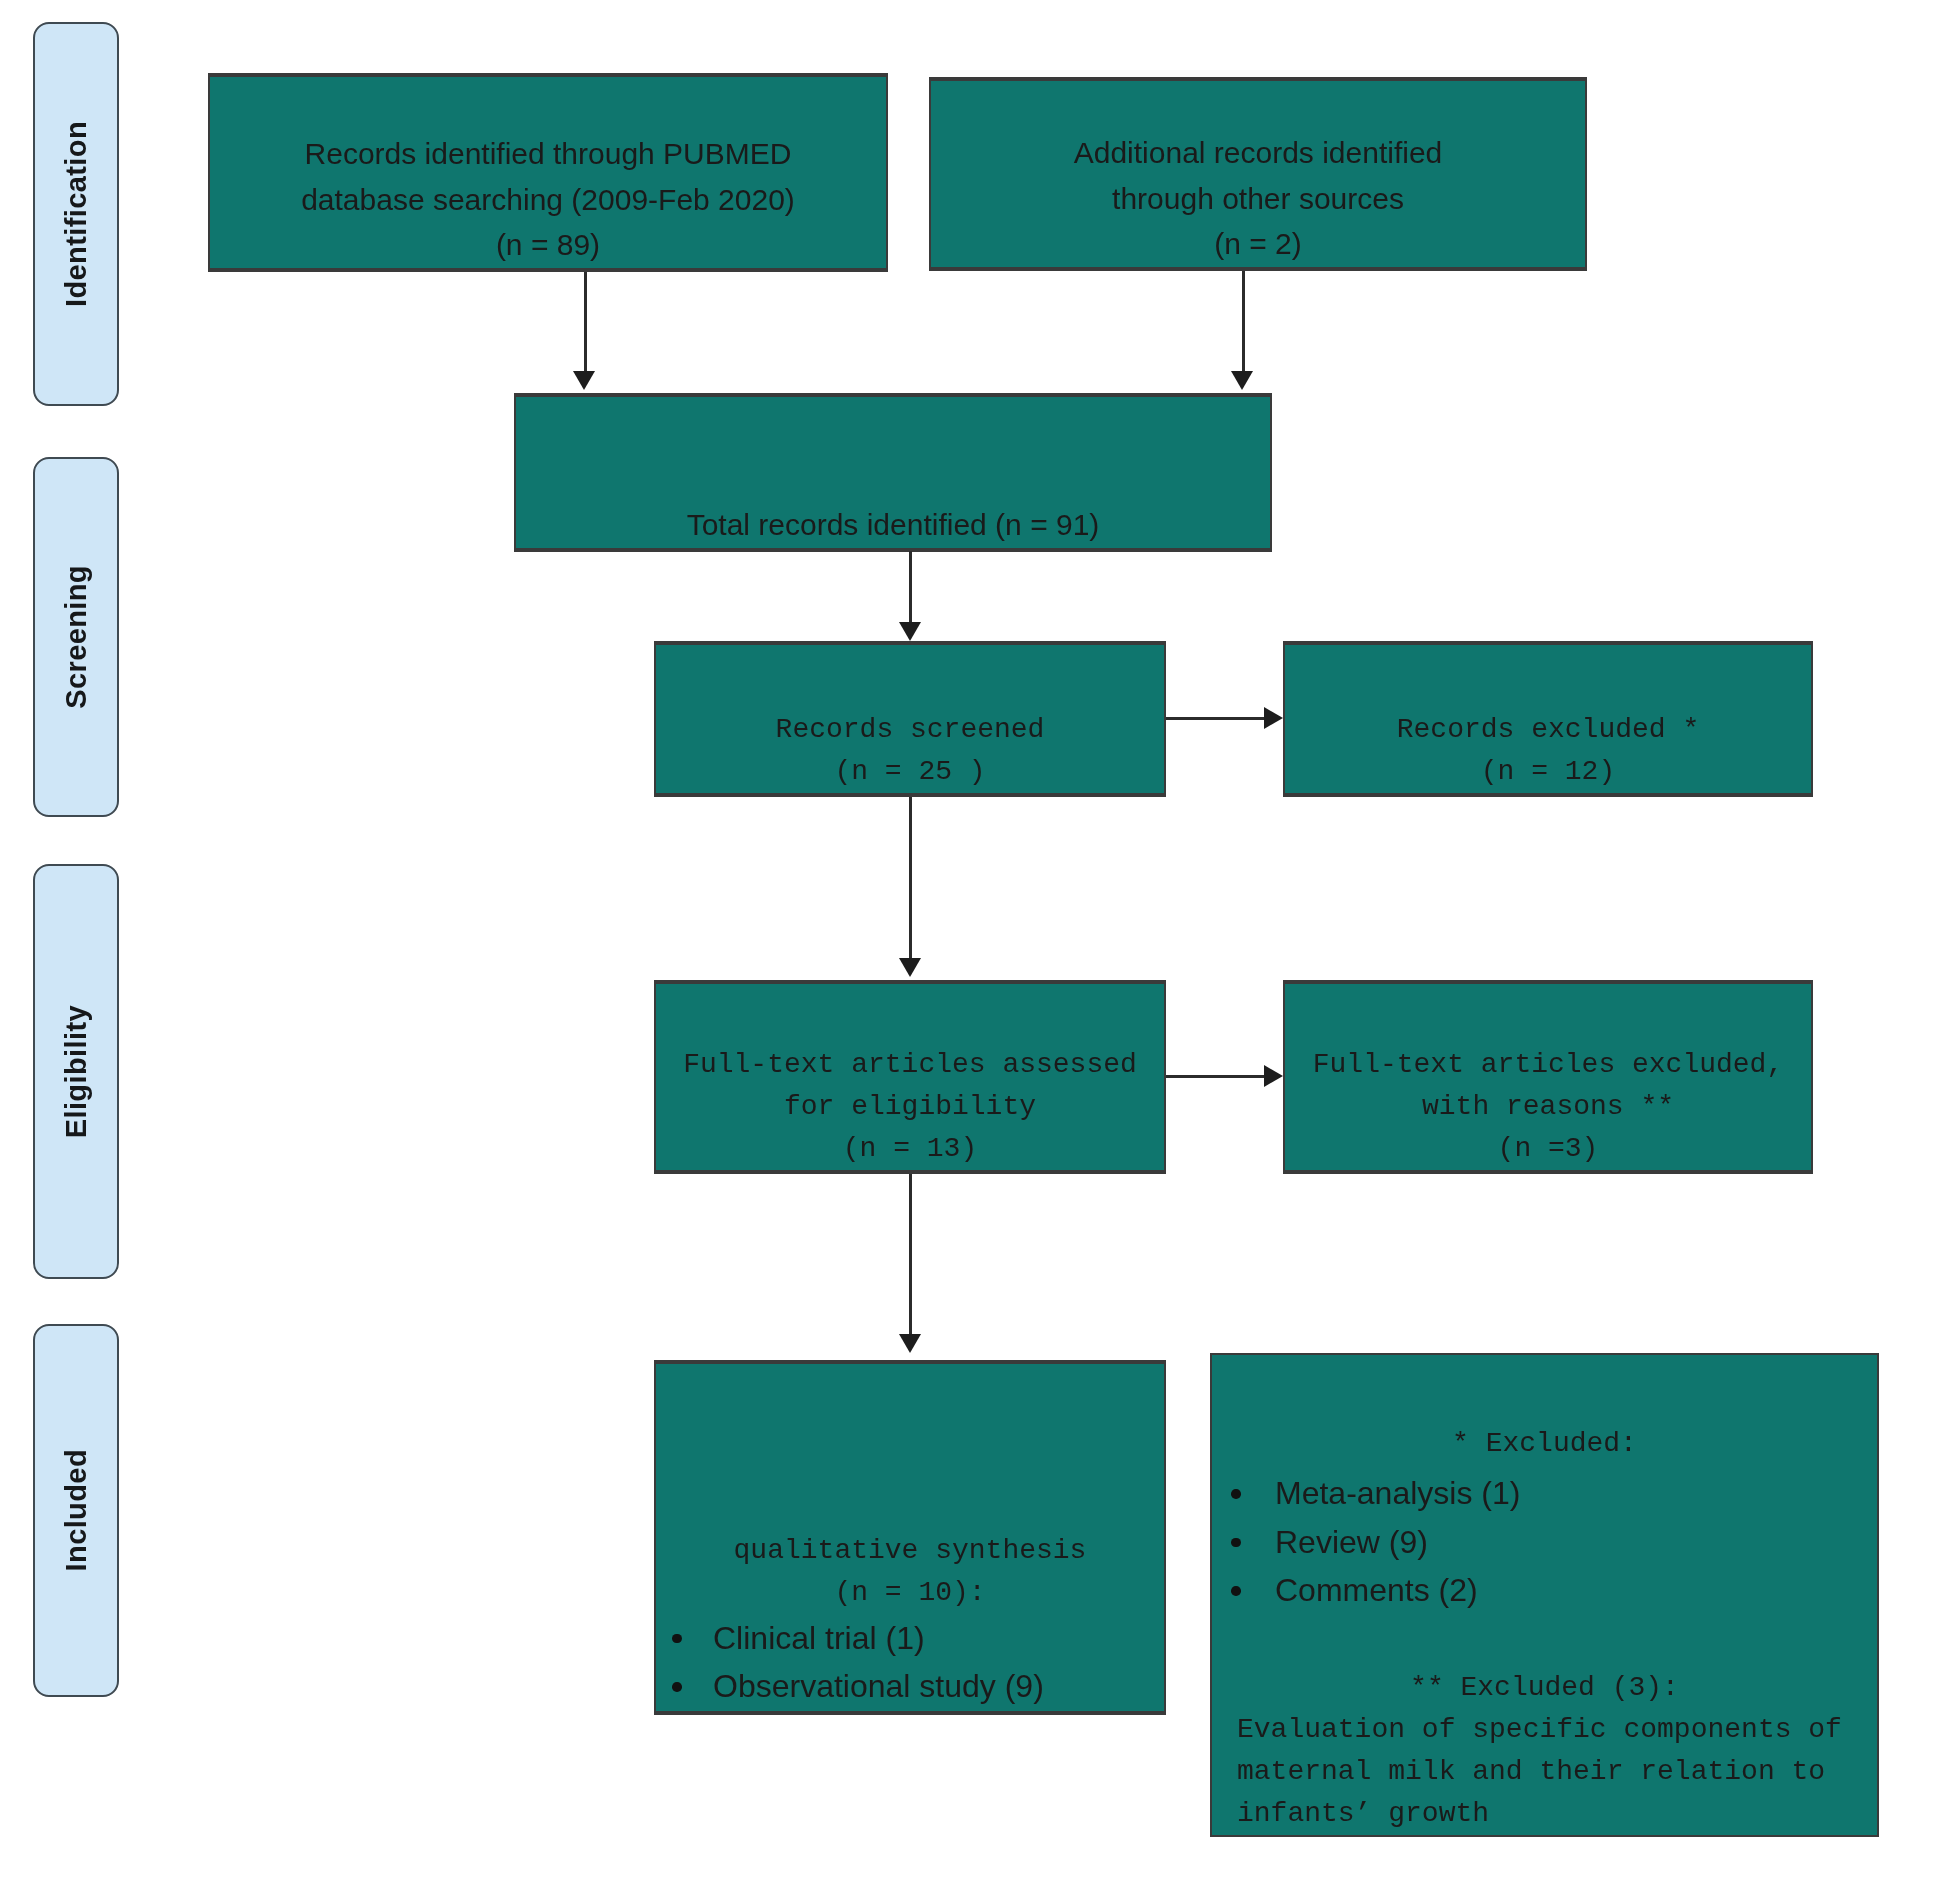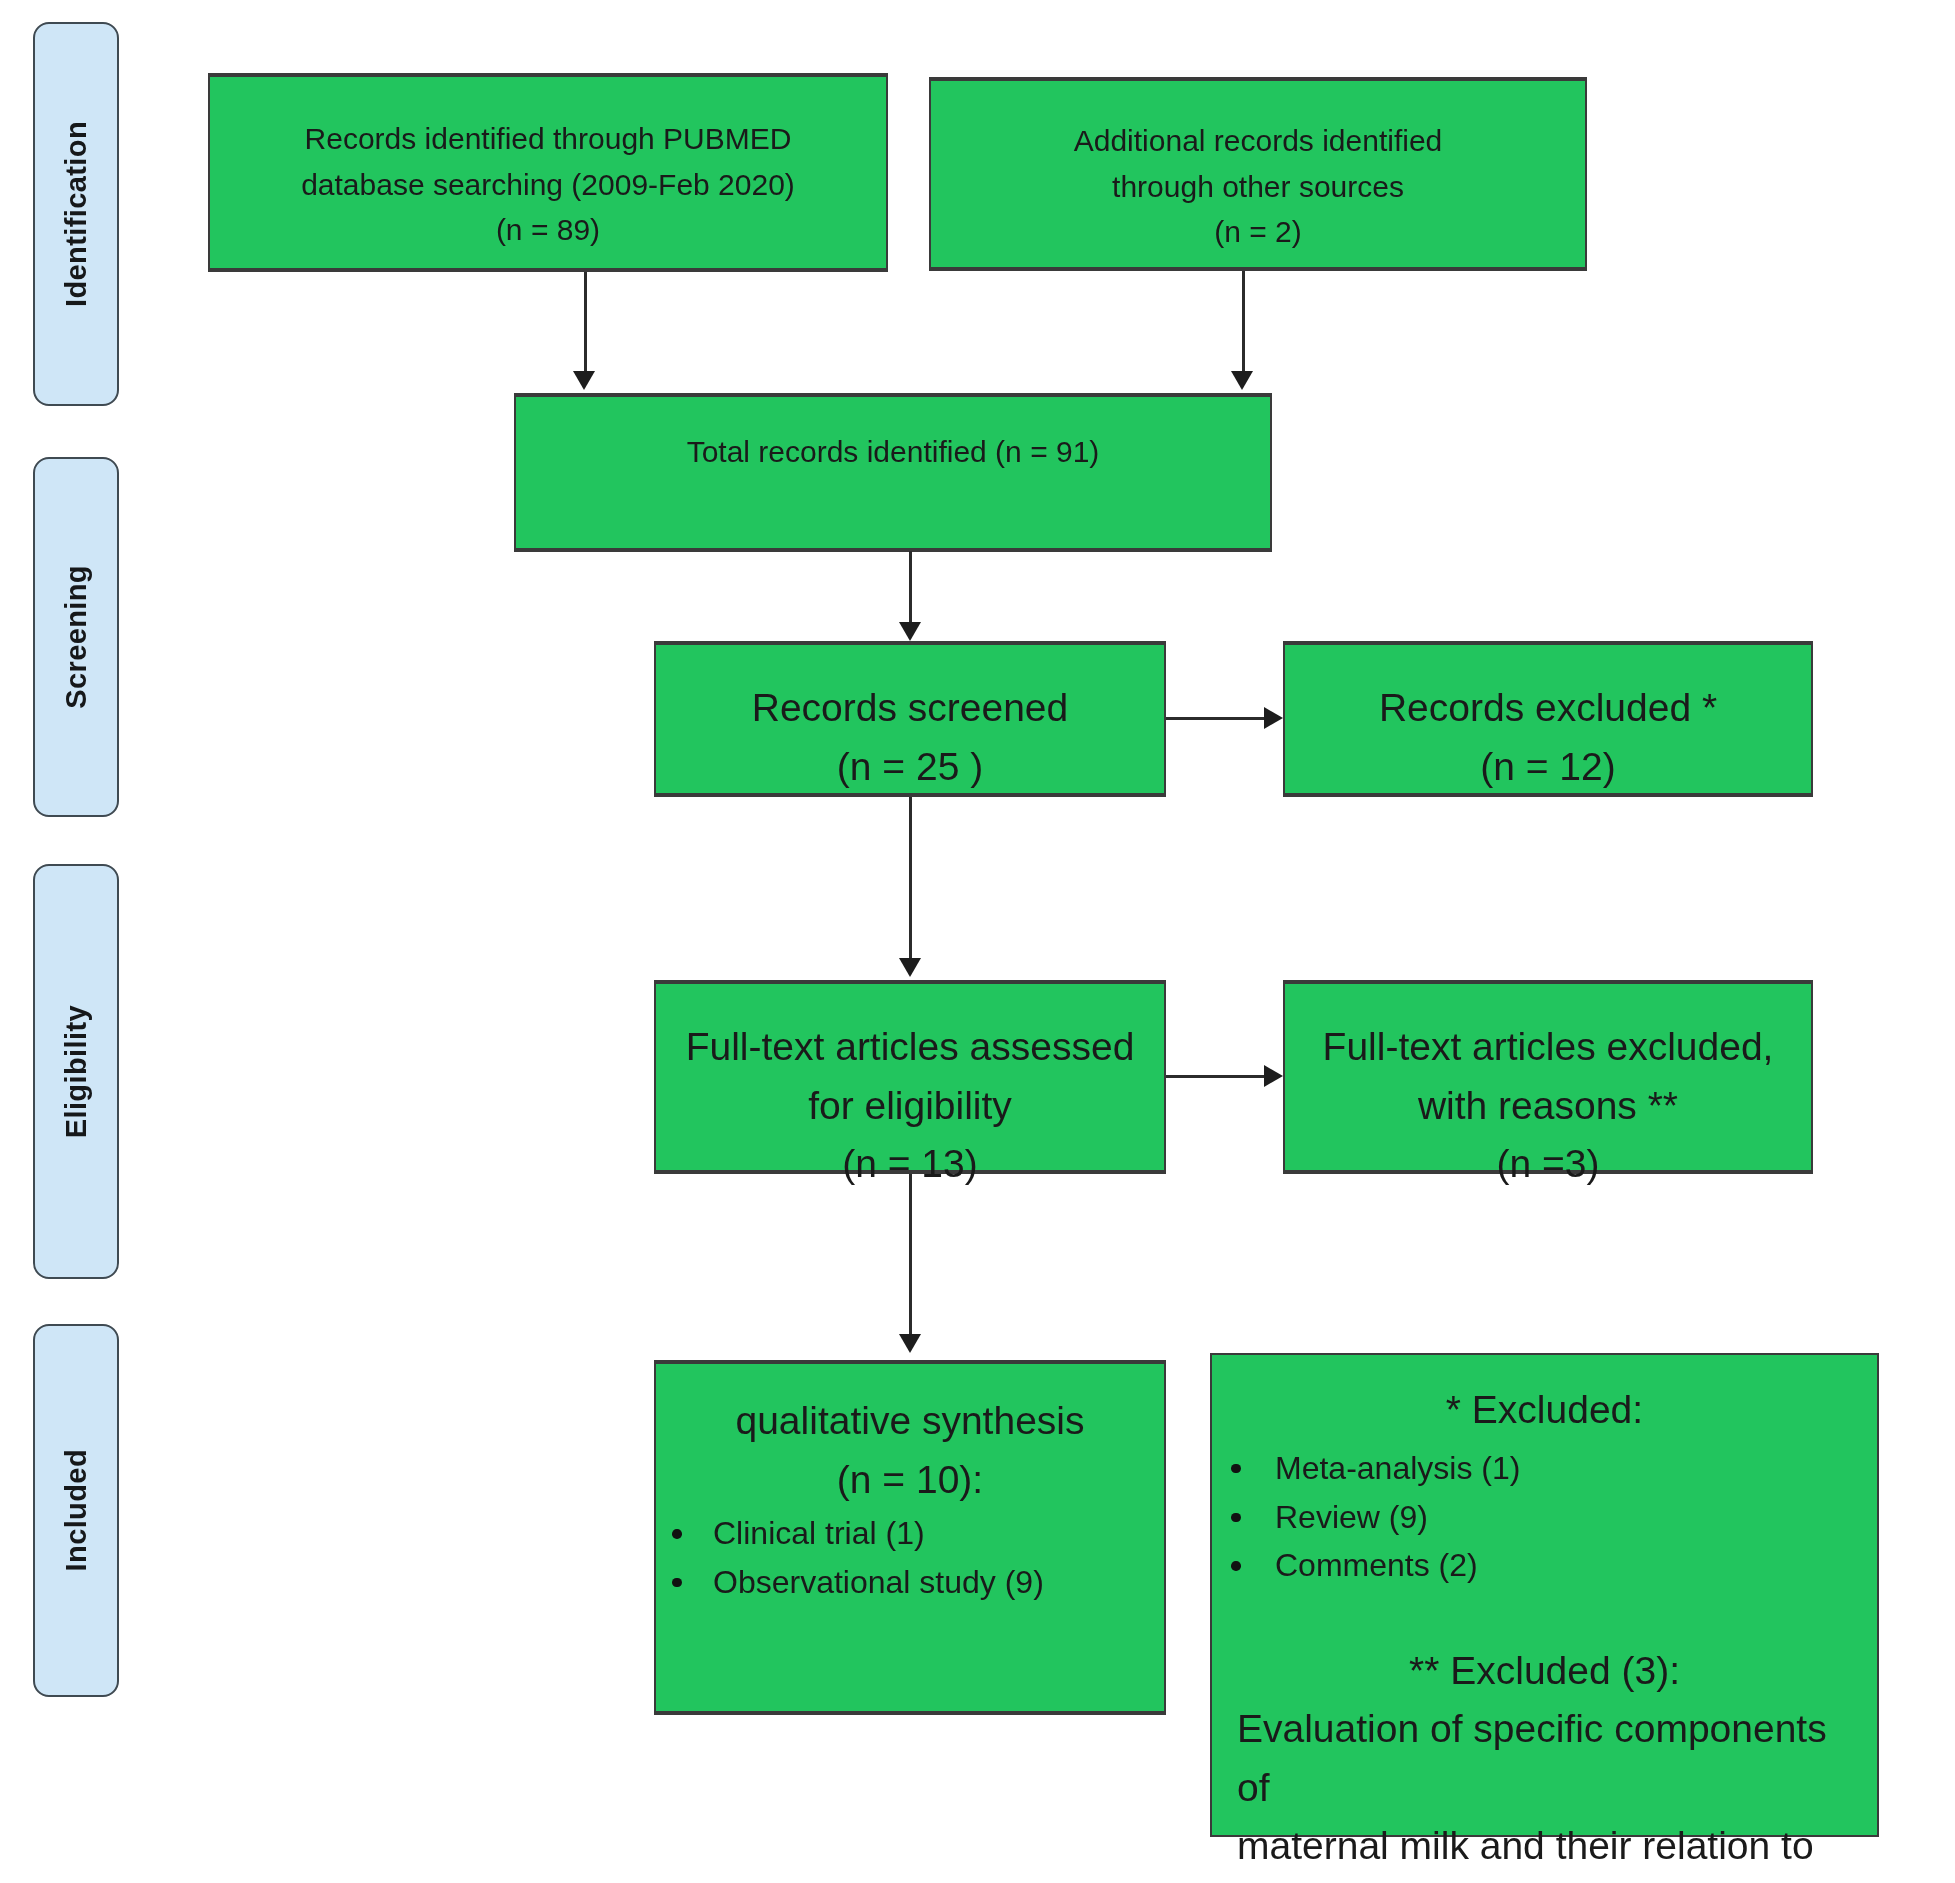--- a/index.html
+++ b/index.html
@@ -38,40 +38,42 @@
     letter-spacing:0.4px;
     color:#16181a;
     white-space:nowrap;
     line-height:1;
   }
 
   
   .pbox{
     position:absolute;
     box-sizing:border-box;
-    background:#22c55e;
+    background:#0f766e;
     border:2.2px solid #3a3a3a;
     border-top-width:4.4px;
     border-bottom-width:4.4px;
     display:flex;
     flex-direction:column;
+    justify-content:flex-end;
   }
   .pbox.thin{ border-top-width:2.9px; border-bottom-width:2.9px; }
   .pbox .inner{
     width:100%;
     box-sizing:border-box;
   }
   .ctr{ text-align:center; }
   .lead{
     font-size:30px;
     line-height:1.52;
   }
   .lead-sm{
-    font-size:39px;
+    font-size:28px;
     line-height:1.50;
+    font-family:Liberation Mono, monospace;
   }
 
   
   ul.blist{
     list-style:none;
     margin:0;
     padding:0;
   }
   ul.blist li{
     position:relative;

